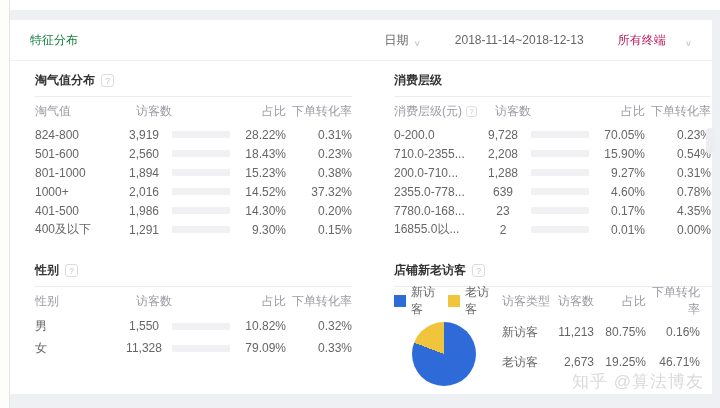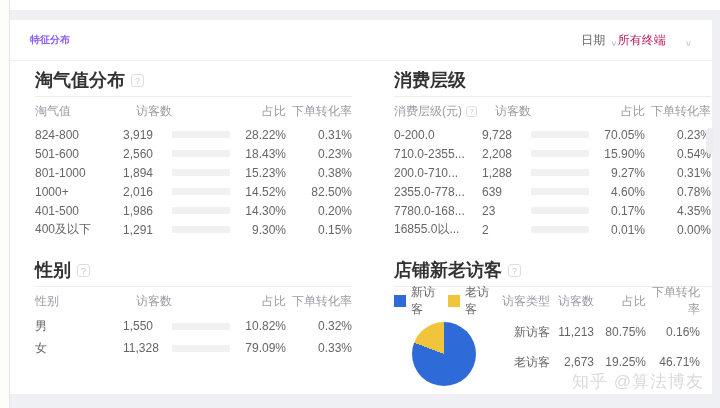--- a/index.html
+++ b/index.html
@@ -6,55 +6,55 @@
   body{
     width:720px;height:408px;position:relative;overflow:hidden;
     background:#eef0f3;
     font-family:"Liberation Sans","DejaVu Sans",sans-serif;
     -webkit-font-smoothing:antialiased;
   }
   .left-rail{position:absolute;left:0;top:0;width:9px;height:408px;background:#fdfdf9;border-right:1px solid #e4e4ec;}
   .top-strip{position:absolute;left:10px;top:0;width:710px;height:10px;background:#ffffff;}
   .card{position:absolute;left:10px;top:20px;width:702px;height:374px;background:#ffffff;overflow:hidden;}
   .card-header{height:40px;border-bottom:1px solid #f0f0f2;display:flex;align-items:center;padding:0 20px;}
-  .card-title{font-size:10px;font-weight:bold;color:#8b5cf6;}
+  .card-title{font-size:12px;font-weight:normal;color:#15803d;}
   .header-controls{margin-left:auto;display:flex;align-items:center;font-size:12px;color:#666;}
   .ctl{display:flex;align-items:flex-end;cursor:pointer;}
   .chevron{color:#c5c5cc;font-size:10px;margin-left:5px;transform:scaleY(.8);}
   .date-range{margin:0 34px;color:#666;}
   .terminal{color:#be185d;margin-right:14px;}
   .card-body{display:grid;grid-template-columns:1fr 1fr;column-gap:42px;padding:0 25px;}
   .panel-title-row{display:flex;align-items:center;height:14px;margin-top:12px;}
   .panel-title-row.second{margin-top:24px;}
-  .panel-title{font-size:18px;font-weight:bold;color:#333;}
+  .panel-title{font-size:12px;font-weight:bold;color:#333;}
   .help{width:13px;height:13px;border:1px solid #dcdce2;border-radius:3px;color:#c8c8d0;
         font-size:9px;line-height:13px;text-align:center;margin-left:6px;cursor:pointer;box-sizing:border-box;}
   .help.sm{width:11px;height:11px;line-height:10px;font-size:8px;margin-left:4px;}
   .panel-divider{border-bottom:1px solid #ececf0;margin-top:9px;}
   .t-header,.t-row{display:grid;grid-template-columns:88px 1fr 56px 66px;align-items:center;font-size:12px;}
   .t-header{height:28px;color:#9a9aa3;}
   .t-row{height:19px;color:#666;}
   .rows-lg .t-row{height:22px;}
   .h-label{display:flex;align-items:center;white-space:nowrap;}
   .h-visitors{width:49px;text-align:right;}
   .h-share,.c-share{text-align:right;}
   .h-conv,.c-conv{text-align:right;white-space:nowrap;}
   .bar-cell{display:flex;align-items:center;}
-  .bar-val{width:42px;text-align:left;margin-right:7px;}
+  .bar-val{width:42px;text-align:center;margin-right:7px;}
   .bar-track{width:58px;height:7px;background:#f1f1f4;border-radius:1px;overflow:hidden;}
   .bar-fill{height:100%;border-radius:1px;}
   
   .v-top{display:flex;align-items:center;height:28px;}
   .legend{display:flex;align-items:center;width:108px;flex:none;}
   .legend-item{display:flex;align-items:center;margin-right:12px;font-size:12px;color:#666;}
   .swatch{width:12px;height:12px;margin-right:5px;flex:none;}
   .v-cols,.v-row{display:grid;grid-template-columns:48px 44px 52px 54px;align-items:center;font-size:12px;flex:1;}
   .v-cols{color:#9a9aa3;}
   .v-row{color:#666;height:30px;}
-  .v-c1{text-align:right;}
+  .v-c1{text-align:left;}
   .v-c2,.v-c3,.v-c4{text-align:right;}
   .v-body{display:flex;margin-top:2px;}
   .pie-wrap{width:108px;flex:none;padding-top:5px;}
   .pie{width:64px;height:64px;border-radius:50%;margin-left:18px;}
   .v-rows{flex:1;}
   .watermark{position:absolute;right:16px;bottom:15px;font-size:17px;color:#dadade;letter-spacing:1px;}
   .scroll-thumb{position:absolute;right:6px;top:128px;width:8px;height:26px;background:#ececf1;border-radius:4px;}
 </style>
 </head>
 <body>
@@ -63,20 +63,21 @@
 <div class="top-strip"></div>
 
 <div class="card">
   <div class="card-header">
     <span class="card-title">特征分布</span>
     <div class="header-controls">
       <span class="ctl">
         <span>日期</span>
         <span class="chevron">∨</span>
       </span>
+      <span class="date-range">2018-11-14~2018-12-13</span>
       <span class="ctl">
         <span class="terminal">所有终端</span>
         <span class="chevron">∨</span>
       </span>
     </div>
   </div>
 
   <div class="card-body">
 
     <div class="panel">
@@ -130,21 +131,21 @@
 
   <div class="t-row">
     <span class="c-label">1000+</span>
     <span class="bar-cell">
       <span class="bar-val">2,016</span>
       <span class="bar-track">
         <span class="bar-fill" style="width: 51.4417%; background: rgb(46, 107, 217);"></span>
       </span>
     </span>
     <span class="c-share">14.52%</span>
-    <span class="c-conv">82.50%</span>
+    <span class="c-conv">37.32%</span>
   </div>
 
   <div class="t-row">
     <span class="c-label">401-500</span>
     <span class="bar-cell">
       <span class="bar-val">1,986</span>
       <span class="bar-track">
         <span class="bar-fill" style="width: 50.6762%; background: rgb(46, 107, 217);"></span>
       </span>
     </span>

